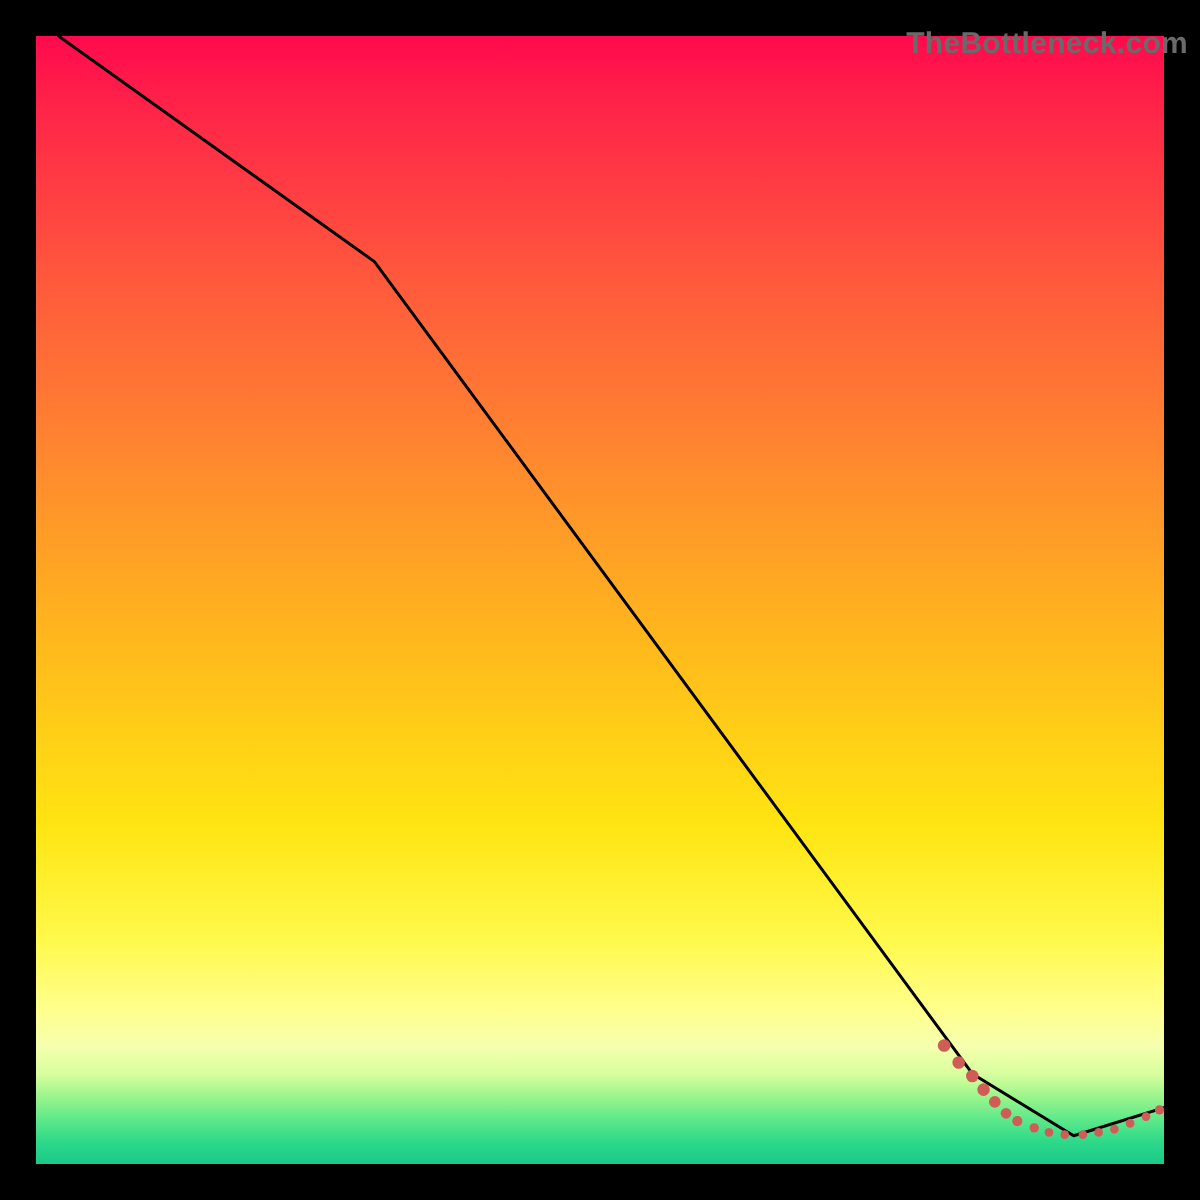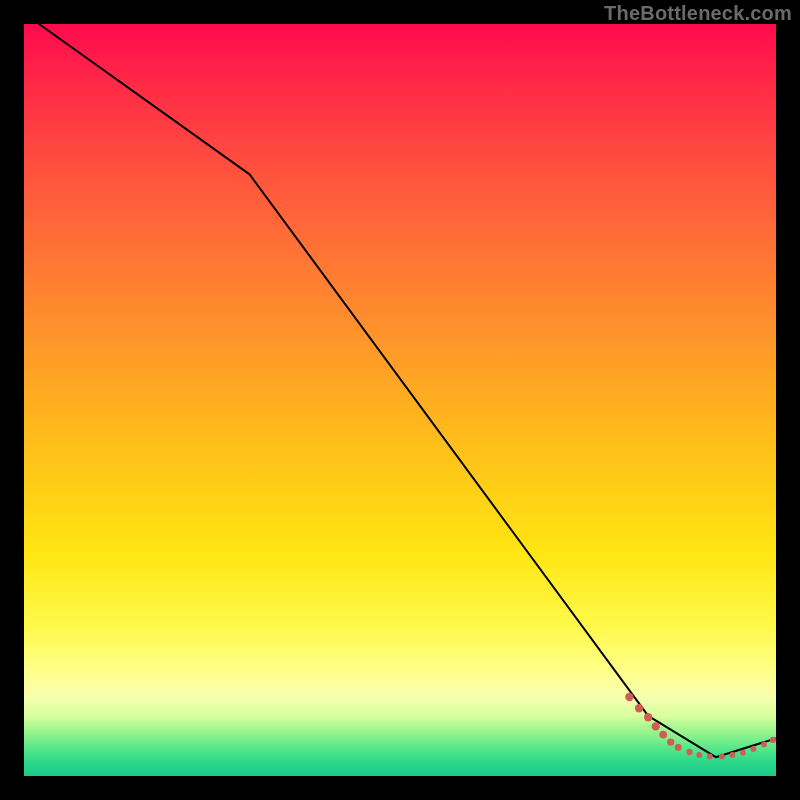--- a/index.html
+++ b/index.html
@@ -41,21 +41,21 @@
       #f6ffae 89.5%,
       #d8ff9e 92%,
       #9cf58c 94%,
       #5fe98a 96%,
       #2ed989 98%,
       #19c98a 100%
     );
   }
   .watermark {
     position: absolute;
-    top: 2px;
+    top: 18px;
     right: 8px;
     font-family: Arial, Helvetica, sans-serif;
     font-size: 20px;
     font-weight: 600;
     color: #6a6a6a;
     letter-spacing: 0.2px;
     user-select: none;
   }
   svg.overlay {
     position: absolute;

